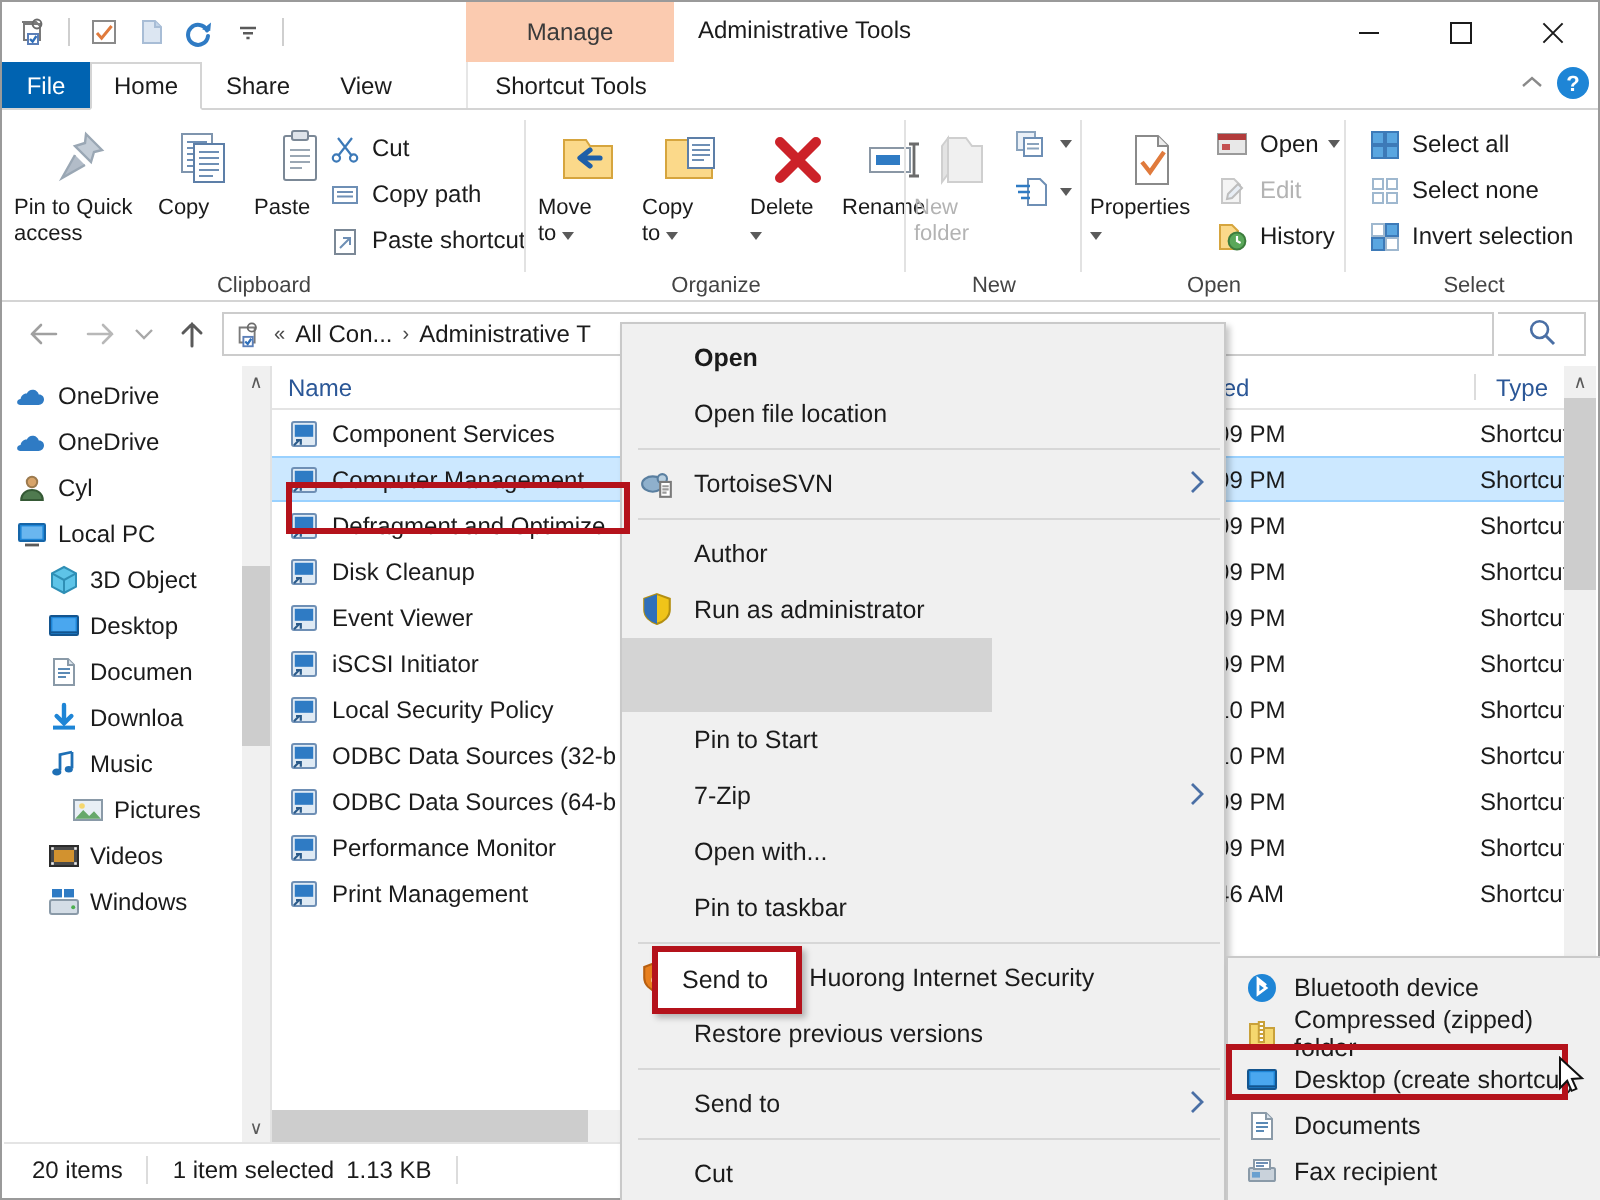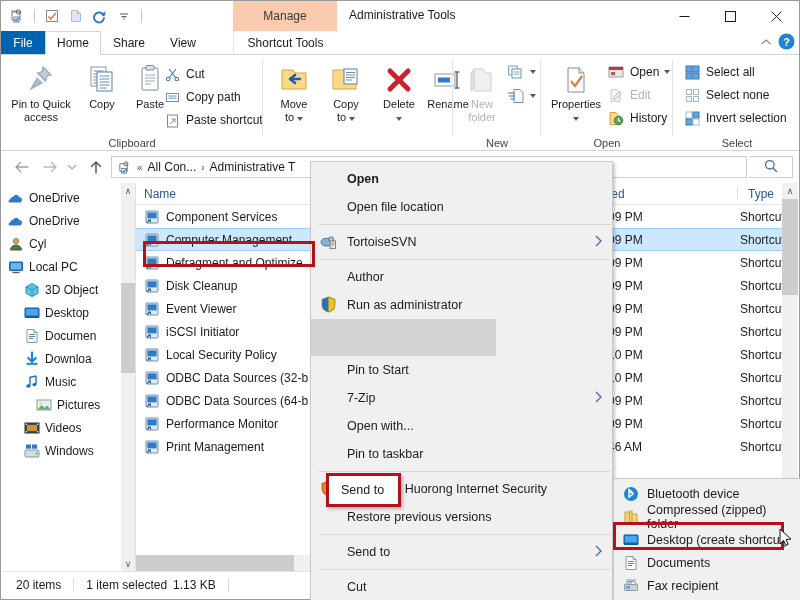--- a/index.html
+++ b/index.html
@@ -36,21 +36,21 @@
   .tab.file { left:0; width:44px; background:#0063b1; color:#fff; }
   .tab.active { background:#fff; border:1px solid #d4d4d4; border-bottom:1px solid #fff; z-index:3; }
   .tab.shortcut { border-left:1px solid #e6e6e6; }
   .helpbar { position:absolute; right:4px; top:30px; height:24px; display:flex; align-items:center; gap:6px; z-index:4; }
 
   
   .ribbon { position:absolute; left:0; top:54px; width:100%; height:96px; background:#fff; border-bottom:1px solid #d4d4d4; }
   .group { position:absolute; top:0; height:96px; }
   .group .glabel { position:absolute; bottom:2px; left:0; width:100%; text-align:center; font-size:11px; color:#444; }
   .group .gsep { position:absolute; right:0; top:5px; width:1px; height:76px; background:#e2e2e2; }
-  .bigbtn { position:absolute; top:4px; width:58px; text-align:center; font-size:11px; color:#1b1b1b; line-height:13px; }
+  .bigbtn { position:absolute; top:4px; width:58px; text-align:left; font-size:11px; color:#1b1b1b; line-height:13px; }
   .bigbtn .ic { height:36px; display:flex; align-items:flex-end; justify-content:center; margin-bottom:3px; }
   .smbtn { position:absolute; height:22px; display:flex; align-items:center; gap:5px; font-size:12px; color:#1b1b1b; padding-left:2px; }
   .smbtn .ic { width:18px; height:18px; display:flex; align-items:center; justify-content:center; flex:none; }
   .dim { color:#b3b3b3 !important; }
   .caret { width:0;height:0;border-left:3.5px solid transparent;border-right:3.5px solid transparent;border-top:4px solid #5a5a5a; display:inline-block; }
 
   
   .addrbar { position:absolute; left:0; top:150px; width:100%; height:32px; background:#fff; }
   .navbtn { position:absolute; top:6px; width:22px; height:20px; display:flex; align-items:center; justify-content:center; color:#8a8a8a; font-size:14px; }
   .crumbbox { position:absolute; left:110px; top:5px; right:52px; height:22px; border:1px solid #cccccc; background:#fff;
@@ -321,20 +321,21 @@
       <div class="bigbtn" style="left:158px;width:54px;">
         <div class="ic">
           <svg width="34" height="28" viewBox="0 0 34 28">
               <rect x="4" y="7" width="20" height="12" fill="#fff" stroke="#8a97a5"></rect>
               <rect x="7" y="10.5" width="12" height="5" fill="#2f7bc4"></rect>
               <path d="M26 5v16M23.5 5h5M23.5 21h5" stroke="#6b6b6b" stroke-width="1.4" fill="none"></path>
             </svg>
         </div>
         <div>Rename</div>
       </div>
+      <div class="glabel" style="left:0;width:190px;">Organize</div>
       <div class="gsep"></div>
     </div>
 
     <div class="group" style="left:452px;width:88px;">
       <div class="bigbtn dim" style="left:4px;width:50px;">
         <div class="ic">
           <svg width="28" height="30" viewBox="0 0 28 30">
               <path d="M6 4h9l3 4h5v18H6z" fill="#f0f0f0" stroke="#cfcfcf"></path>
               <path d="M6 4l-3 4v18l3-4z" fill="#e3e3e3" stroke="#cfcfcf"></path>
             </svg>

